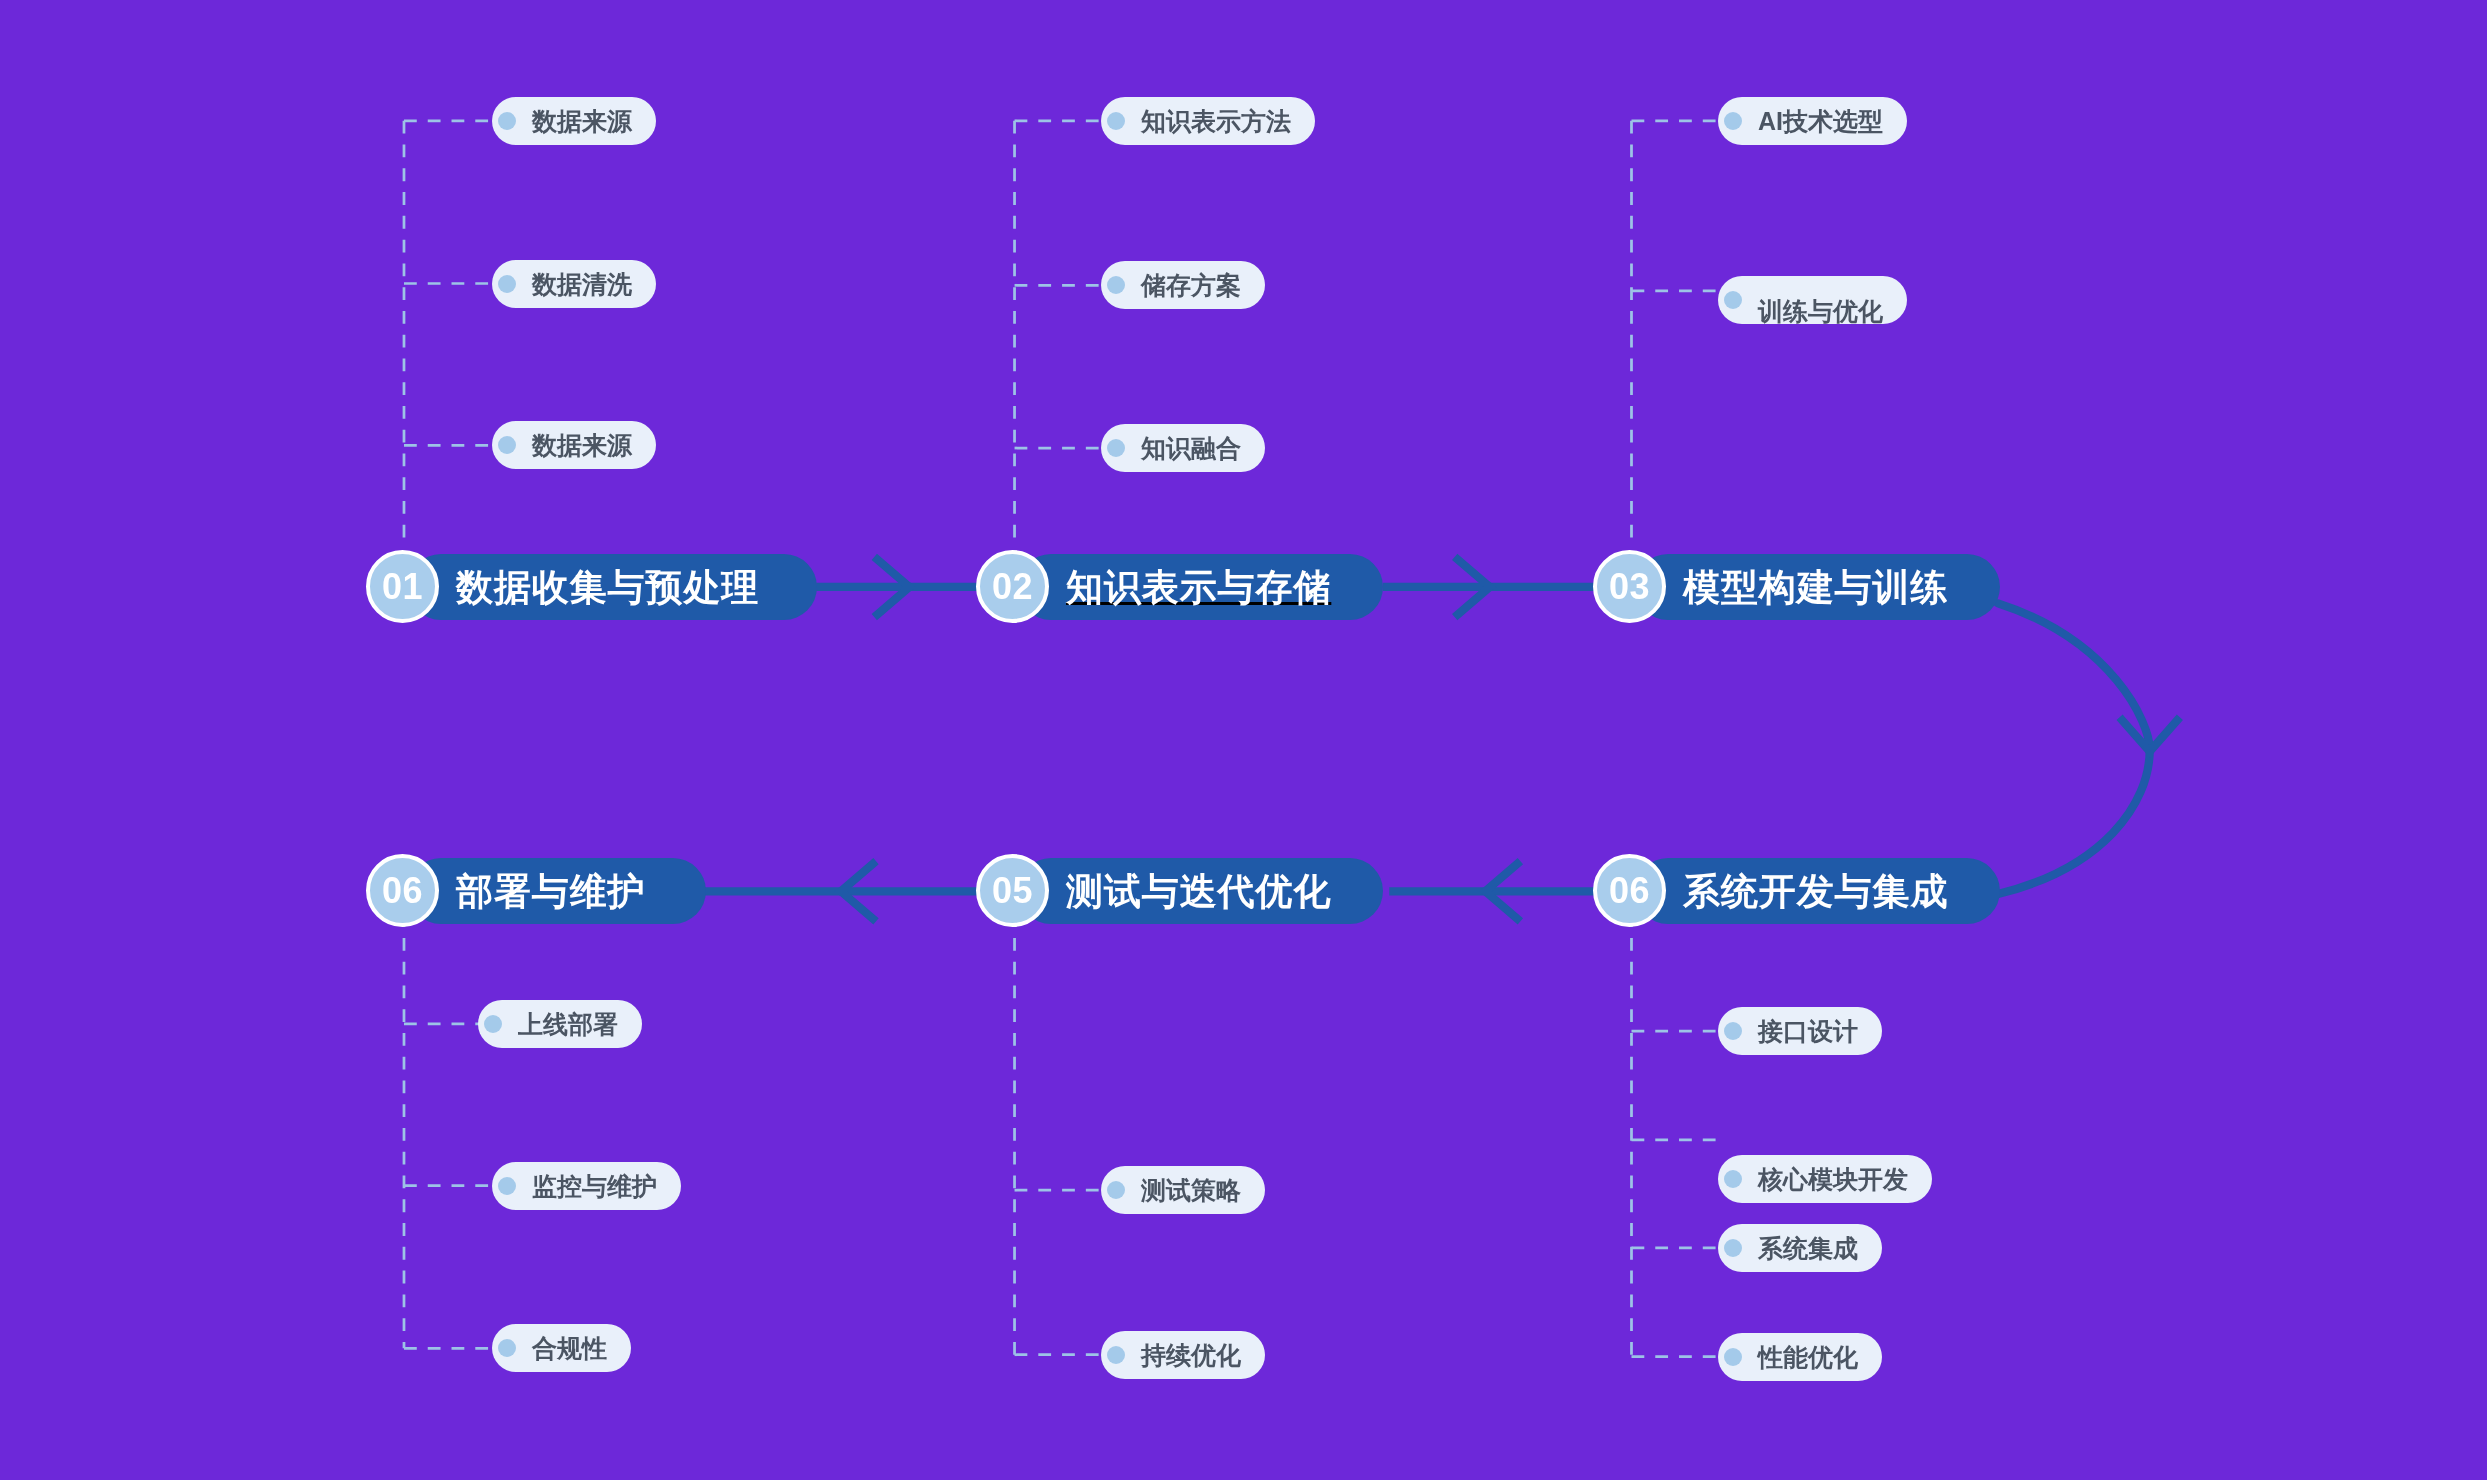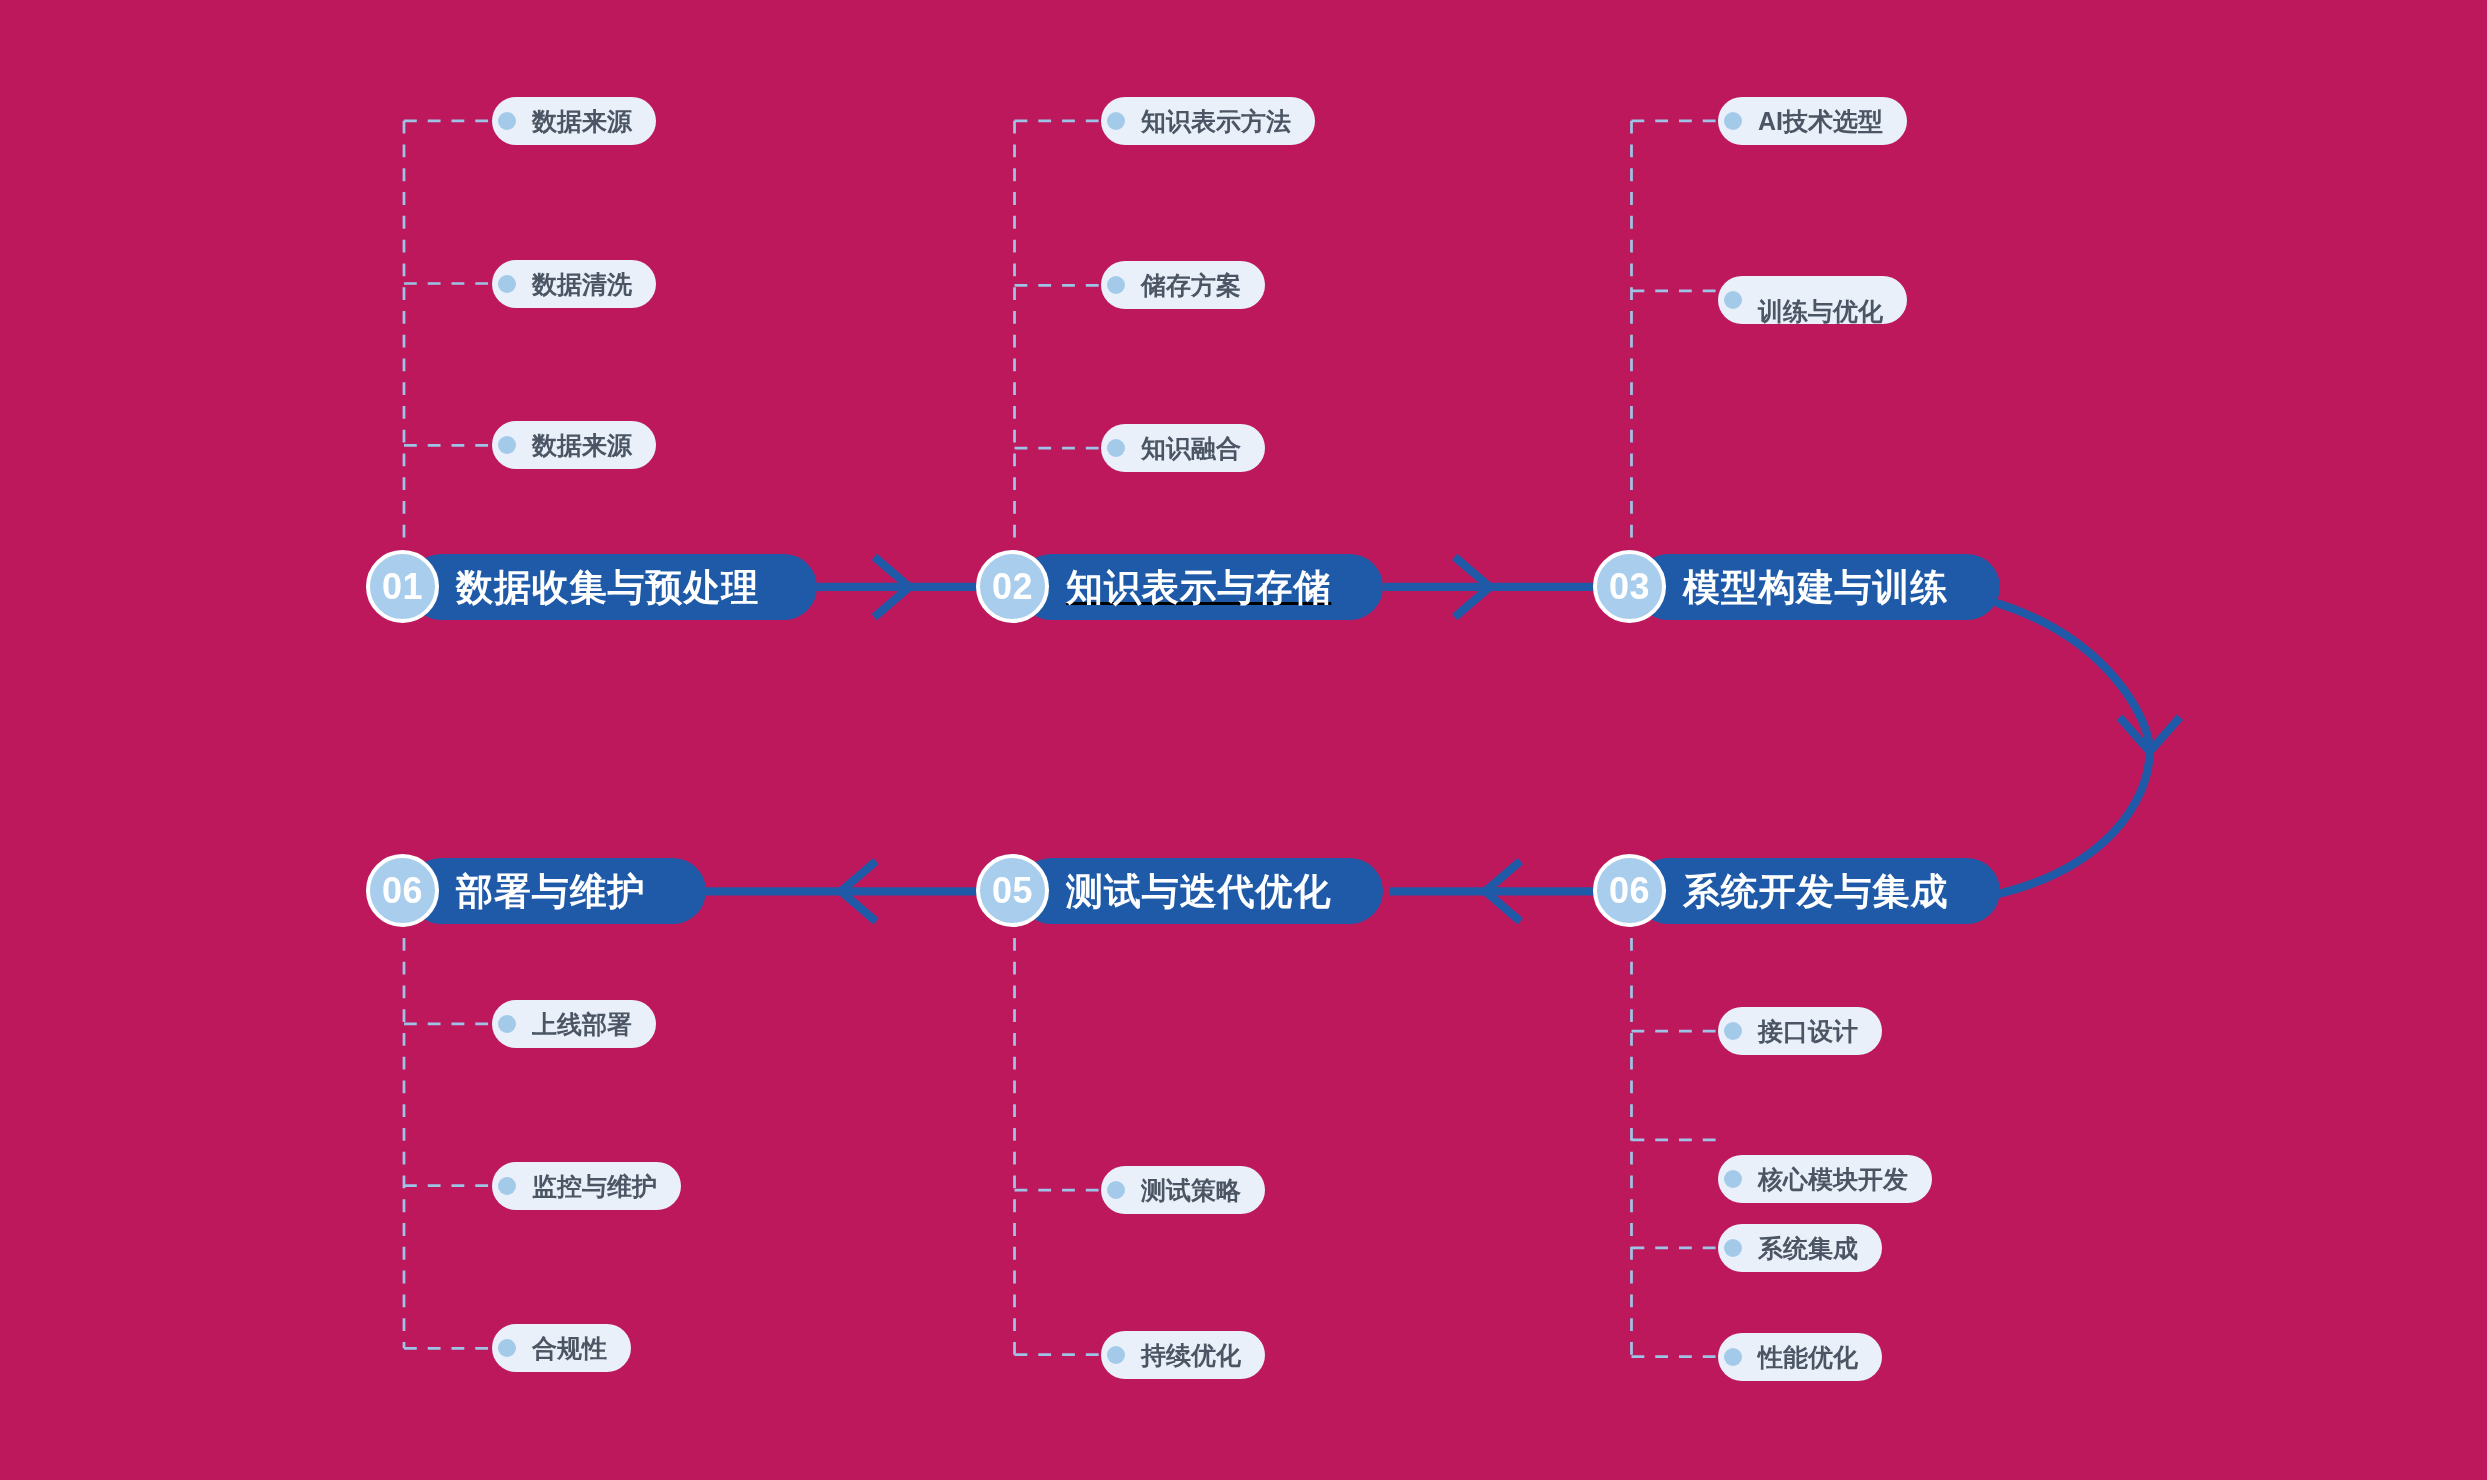--- a/index.html
+++ b/index.html
@@ -7,21 +7,21 @@
     padding: 0;
     background: #ffffff;
   }
   body {
     font-family: "Liberation Sans", "DejaVu Sans", sans-serif;
   }
   #stage {
     position: relative;
     width: 2487px;
     height: 1481px;
-    background: #be185d;
+    background: #6d28d9;
     overflow: hidden;
   }
   #edges {
     position: absolute;
     left: 0;
     top: 0;
     width: 2487px;
     height: 1481px;
     pointer-events: none;
   }
@@ -252,21 +252,21 @@
 
   <div class="stage-node" style="left:1593px; top:858px; width:407px;">
     <div class="stage-bar" style="width:365px;align-items:center;">
       <span class="stage-label">系统开发与集成</span>
     </div>
     <div class="stage-badge">
       <span>06</span>
     </div>
   </div>
 
-  <div class="pill" style="left:492px; top:1000px;">
+  <div class="pill" style="left:478px; top:1000px;">
     <span class="pill-dot"></span>
     <span class="pill-label">上线部署</span>
   </div>
   <div class="pill" style="left:492px; top:1162px;">
     <span class="pill-dot"></span>
     <span class="pill-label">监控与维护</span>
   </div>
   <div class="pill" style="left:492px; top:1324px;">
     <span class="pill-dot"></span>
     <span class="pill-label">合规性</span>

